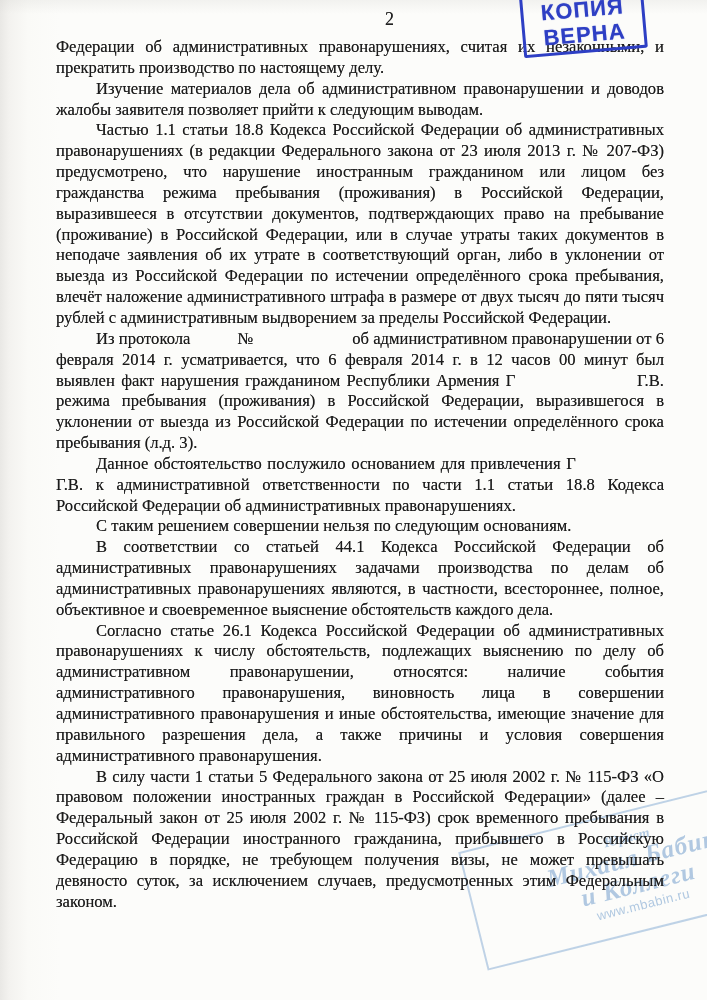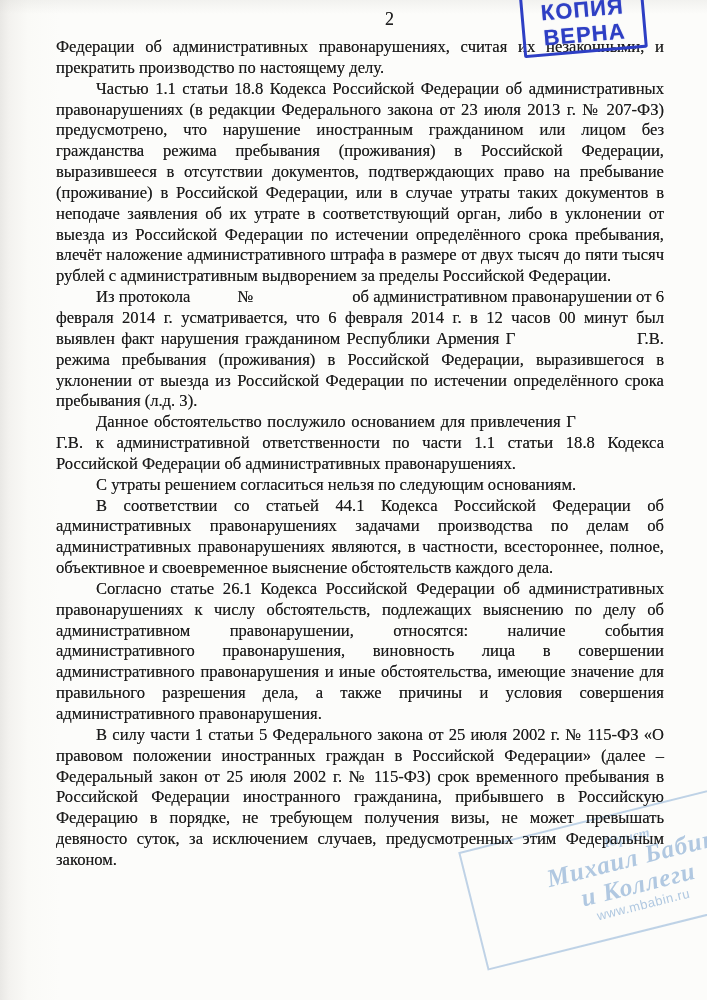--- a/index.html
+++ b/index.html
@@ -73,22 +73,23 @@
 
   <div class="watermark">
     <div class="wm-small">Юрист</div>
     <div class="wm-big">Михаил Бабин</div>
     <div class="wm-big">и Коллеги</div>
     <div class="wm-url">www.mbabin.ru</div>
   </div>
 
   <div class="body-text">
     <p class="para">Федерации об административных правонарушениях, считая их незаконными, и прекратить производство по настоящему делу.</p>
+    <p class="para indent">Изучение материалов дела об административном правонарушении и доводов жалобы заявителя позволяет прийти к следующим выводам.</p>
     <p class="para indent">Частью 1.1 статьи 18.8 Кодекса Российской Федерации об административных правонарушениях (в редакции Федерального закона от 23 июля 2013 г. № 207-ФЗ) предусмотрено, что нарушение иностранным гражданином или лицом без гражданства режима пребывания (проживания) в Российской Федерации, выразившееся в отсутствии документов, подтверждающих право на пребывание (проживание) в Российской Федерации, или в случае утраты таких документов в неподаче заявления об их утрате в соответствующий орган, либо в уклонении от выезда из Российской Федерации по истечении определённого срока пребывания, влечёт наложение административного штрафа в размере от двух тысяч до пяти тысяч рублей с административным выдворением за пределы Российской Федерации.</p>
     <p class="para indent">Из протокола&nbsp;&nbsp;&nbsp;&nbsp;&nbsp;&nbsp;&nbsp;&nbsp;&nbsp;&nbsp; №&nbsp;&nbsp;&nbsp;&nbsp;&nbsp;&nbsp;&nbsp;&nbsp;&nbsp;&nbsp;&nbsp;&nbsp;&nbsp;&nbsp;&nbsp;&nbsp;&nbsp;&nbsp;&nbsp;&nbsp;&nbsp;&nbsp; об административном правонарушении от 6 февраля 2014 г. усматривается, что 6 февраля 2014 г. в 12 часов 00 минут был выявлен факт нарушения гражданином Республики Армения Г&nbsp;&nbsp;&nbsp;&nbsp;&nbsp;&nbsp;&nbsp;&nbsp;&nbsp;&nbsp;&nbsp;&nbsp;&nbsp;&nbsp;&nbsp;&nbsp;&nbsp;&nbsp; Г.В. режима пребывания (проживания) в Российской Федерации, выразившегося в уклонении от выезда из Российской Федерации по истечении определённого срока пребывания (л.д. 3).</p>
     <p class="para indent">Данное обстоятельство послужило основанием для привлечения Г&nbsp;&nbsp;&nbsp;&nbsp;&nbsp;&nbsp;&nbsp;&nbsp;&nbsp;&nbsp;&nbsp;&nbsp;&nbsp;&nbsp;&nbsp;&nbsp; Г.В. к административной ответственности по части 1.1 статьи 18.8 Кодекса Российской Федерации об административных правонарушениях.</p>
-    <p class="para indent">С утраты решением согласиться нельзя по следующим основаниям.</p>
+    <p class="para indent">С таким решением совершении нельзя по следующим основаниям.</p>
     <p class="para indent">В соответствии со статьей 44.1 Кодекса Российской Федерации об административных правонарушениях задачами производства по делам об административных правонарушениях являются, в частности, всестороннее, полное, объективное и своевременное выяснение обстоятельств каждого дела.</p>
     <p class="para indent">Согласно статье 26.1 Кодекса Российской Федерации об административных правонарушениях к числу обстоятельств, подлежащих выяснению по делу об административном правонарушении, относятся: наличие события административного правонарушения, виновность лица в совершении административного правонарушения и иные обстоятельства, имеющие значение для правильного разрешения дела, а также причины и условия совершения административного правонарушения.</p>
     <p class="para indent">В силу части 1 статьи 5 Федерального закона от 25 июля 2002 г. № 115-ФЗ «О правовом положении иностранных граждан в Российской Федерации» (далее – Федеральный закон от 25 июля 2002 г. № 115-ФЗ) срок временного пребывания в Российской Федерации иностранного гражданина, прибывшего в Российскую Федерацию в порядке, не требующем получения визы, не может превышать девяносто суток, за исключением случаев, предусмотренных этим Федеральным законом.</p>
   </div>
 
 </div>
 
 </body></html>

